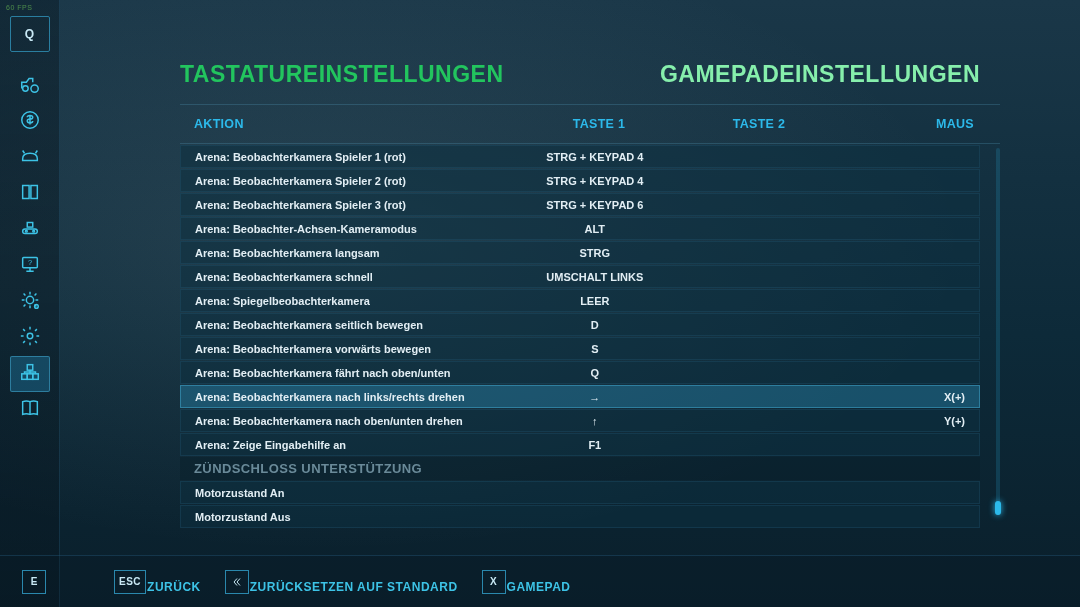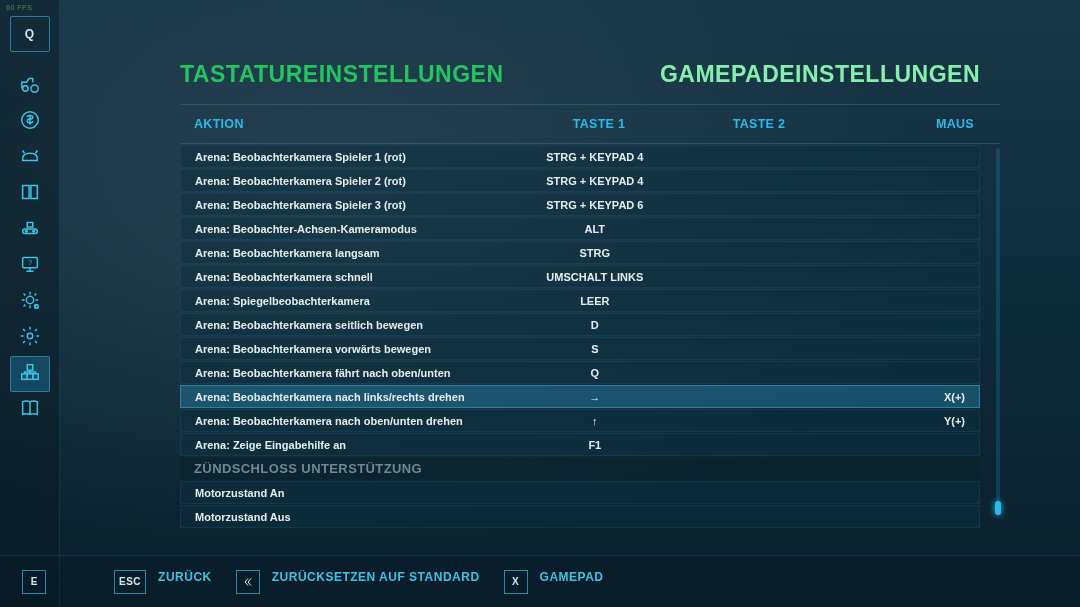--- a/index.html
+++ b/index.html
@@ -93,21 +93,21 @@
     background: rgba(8,30,42,0.45);
     color:#6a8a99; font-weight:700; font-size:13px; letter-spacing:0.4px;
   }
   
   #bottombar {
     position:absolute; left:0; bottom:0; width:1080px; height:52px;
     border-top:1px solid rgba(50,120,160,0.28);
     display:flex; align-items:center; padding:0 22px; gap:24px;
     background: rgba(8,24,34,0.25);
   }
-  .bb-item { display:flex; align-items:flex-start; gap:12px; color:#3dc3e6; font-size:12px; font-weight:700; letter-spacing:0.5px; cursor:pointer;}
+  .bb-item { display:flex; align-items:flex-end; gap:1px; color:#3dc3e6; font-size:12px; font-weight:700; letter-spacing:0.5px; cursor:pointer;}
   .keycap {
     min-width:24px; height:24px; border:1px solid #2a88ad; color:#c9e9f5;
     display:flex; align-items:center; justify-content:center; font-size:10px; font-weight:700; padding:0 4px;
   }
   .keycap svg { width:12px; height:12px; stroke:#c9e9f5; fill:none; stroke-width:2; }
 </style>
 </head>
 <body>
 
 <div id="fps">60 FPS</div>

